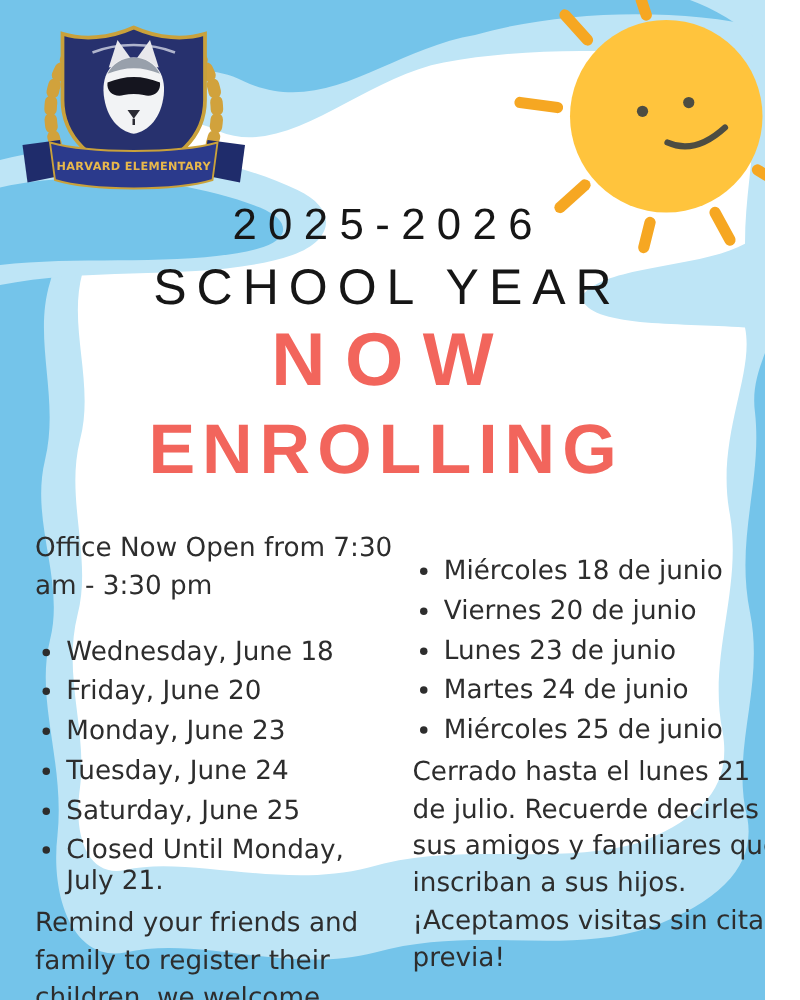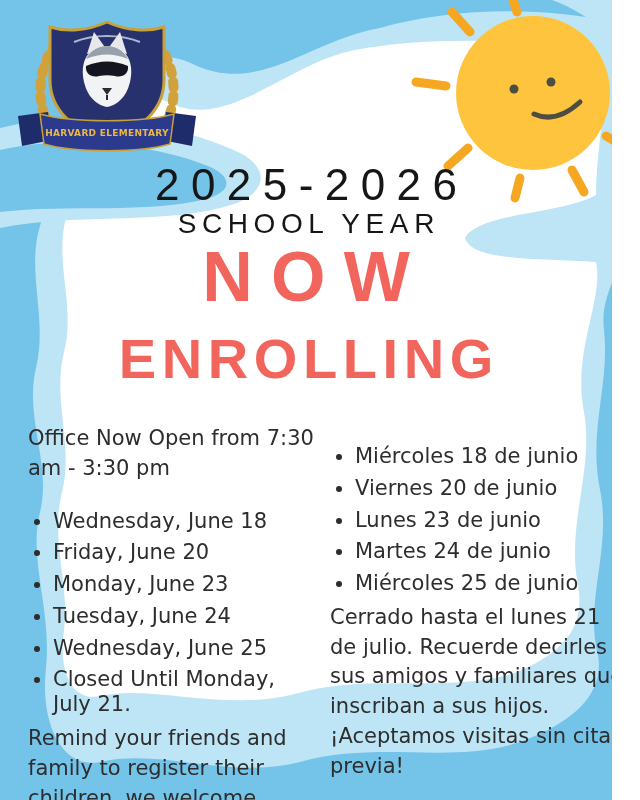--- a/index.html
+++ b/index.html
@@ -3,24 +3,24 @@
 <meta charset="utf-8">
 <style>
   *{margin:0;padding:0;box-sizing:border-box}
   html,body{background:#ffffff}
   body{font-family:"DejaVu Sans",sans-serif}
   .canvas{position:relative;width:612px;height:800px;overflow:hidden;background:#ffffff}
   .bg{position:absolute;inset:0}
   .logo{position:absolute;left:12px;top:6px}
   .heading{position:absolute;left:0;width:100%;text-align:center;
            font-family:"Liberation Sans",sans-serif;color:#161616}
-  .h-year{top:160px;font-size:44px;font-weight:500;letter-spacing:.26em;text-indent:.26em}
-  .h-schoolyear{top:208px;font-size:28px;font-weight:500;letter-spacing:.2em;text-indent:.2em}
+  .h-year{top:160px;font-size:35px;font-weight:500;letter-spacing:.26em;text-indent:.26em}
+  .h-schoolyear{top:208px;font-size:40px;font-weight:500;letter-spacing:.2em;text-indent:.2em}
   .h-now,.h-enrolling{color:#F2655C;font-weight:800;line-height:1}
-  .h-now{top:242px;font-size:70px;letter-spacing:.26em;text-indent:.26em}
+  .h-now{top:258px;font-size:60px;letter-spacing:.26em;text-indent:.26em}
   .h-enrolling{top:331px;font-size:56px;letter-spacing:.1em;text-indent:.1em}
   .col{position:absolute;color:#2d2d2d;font-size:21px;line-height:1.42}
   .col-en{left:28px;top:424px;width:290px}
   .col-es{left:330px;top:419px;width:298px}
   .col ul{margin:25px 0 0 0;padding-left:25px;list-style:disc}
   .col li{line-height:1.18;margin-bottom:7px}
   .col p.after{}
 </style>
 </head>
 <body>
@@ -123,21 +123,21 @@
   <div class="heading h-now">NOW</div>
   <div class="heading h-enrolling">ENROLLING</div>
 
   <section class="col col-en">
     <p>Office Now Open from 7:30 am - 3:30 pm</p>
     <ul>
       <li>Wednesday, June 18</li>
       <li>Friday, June 20</li>
       <li>Monday, June 23</li>
       <li>Tuesday, June 24</li>
-      <li>Wednesday, June 25</li>
+      <li>Saturday, June 25</li>
       <li>Closed Until Monday, July 21.</li>
     </ul>
     <p class="after">Remind your friends and family to register their children, we welcome walk-ins.</p>
   </section>
 
   <section class="col col-es">
     <ul>
       <li>Miércoles 18 de junio</li>
       <li>Viernes 20 de junio</li>
       <li>Lunes 23 de junio</li>

